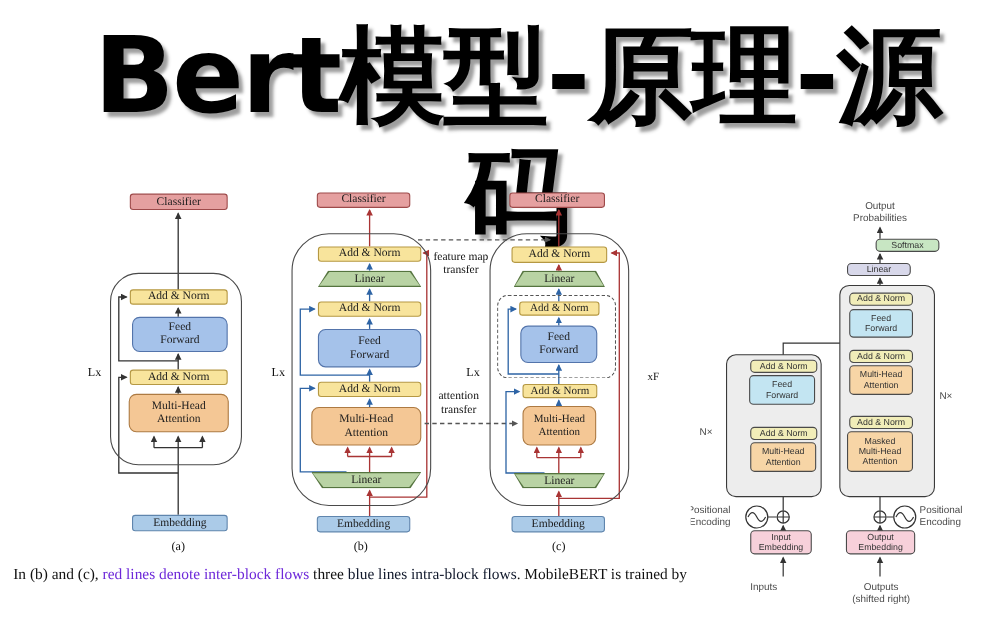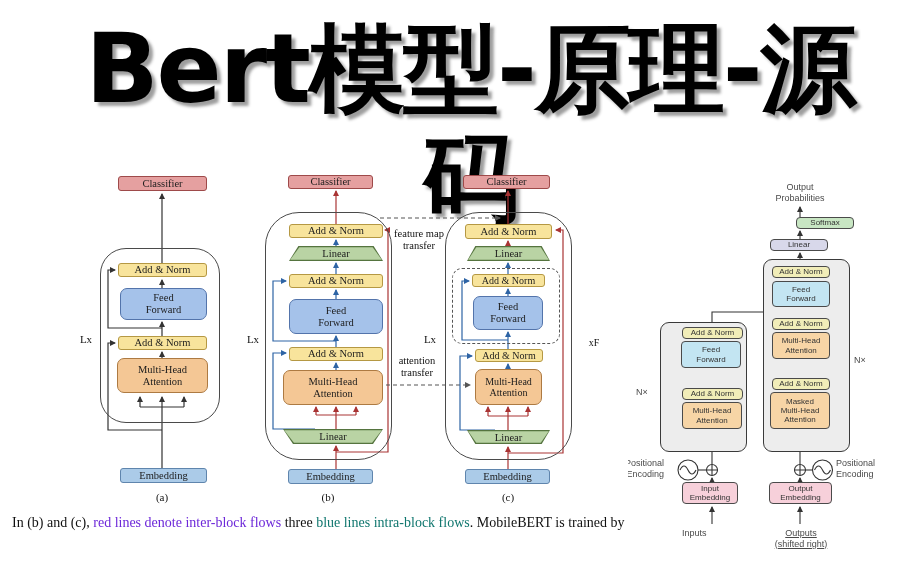--- a/index.html
+++ b/index.html
@@ -41,21 +41,21 @@
   .t-ff{background:#c3e5f2;}
   .t-mha{background:#f7d5a6;}
   .t-soft{background:#c8e6c3;margin-left:26px;}
   .t-lin{background:#d8d8ea;}
   .t-emb{background:#f7d0da;}
   .t-cont{position:absolute;box-sizing:border-box;background:#ededed;border:1.3px solid #3a3a3a;border-radius:9px;}
   .t-txt{position:absolute;font-size:9px;color:#4a4a4a;line-height:1.2;}
   
   #caption{left:12px;top:512px;width:660px;font-size:14px;line-height:22.4px;color:#101010;}
   .cap-red{color:#6d28d9;}
-  .cap-blue{color:#0f766e;}
+  .cap-blue{color:#0f172a;}
   svg{position:absolute;left:0;top:0;pointer-events:none;}
 </style>
 </head>
 <body>
 
 <div id="stage">
 
   <div id="title" class="abs">Bert模型-原理-源码</div>
 
   <svg width="900" height="564">
@@ -280,21 +280,21 @@
     <div class="t-txt" style="left:226px;top:183px;">N×</div>
     <div class="t-txt pre" style="left:-24px;top:286px;width:60px;text-align:right;">Positional
 Encoding</div>
     <div class="t-txt pre" style="left:208px;top:286px;width:60px;">Positional
 Encoding</div>
     <div class="tbx t-emb pre" style="left:54px;top:310px;width:56px;height:22px;">Input
 Embedding</div>
     <div class="tbx t-emb pre" style="left:141px;top:310px;width:63px;height:22px;">Output
 Embedding</div>
     <div class="t-txt" style="left:54px;top:356px;width:61px;">Inputs</div>
-    <div class="t-txt pre" style="left:138px;top:356px;width:70px;text-align:center;text-decoration:underline;">Outputs
+    <div class="t-txt pre" style="left:138px;top:356px;width:70px;text-align:center;">Outputs
 (shifted right)</div>
   </div>
 
   <div id="caption" class="abs">
     <div><span>In (b) and (c), </span><span class="cap-red">red lines denote inter-block flows</span><span> three </span><span class="cap-blue">blue lines intra-block flows</span><span>.  MobileBERT is trained by</span></div>
   </div>
 
 </div>
 
 </body></html>

